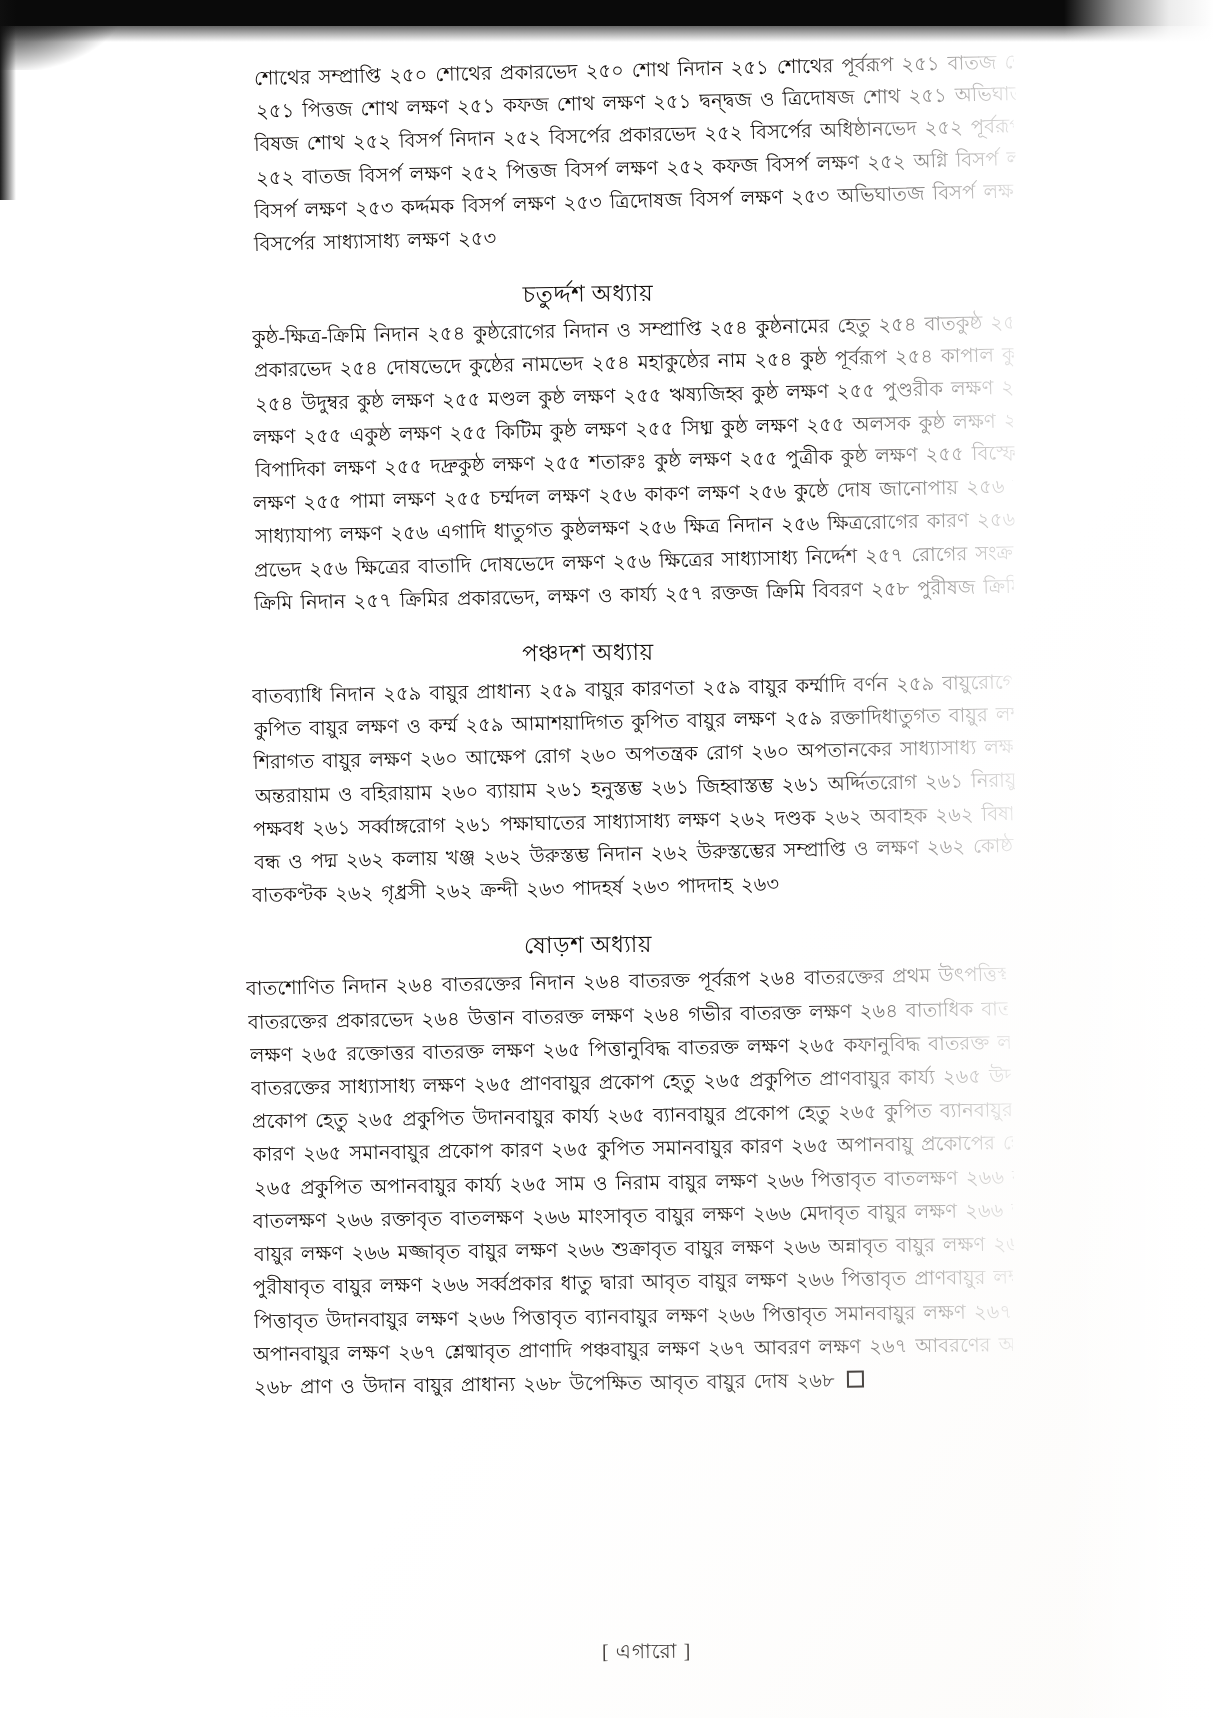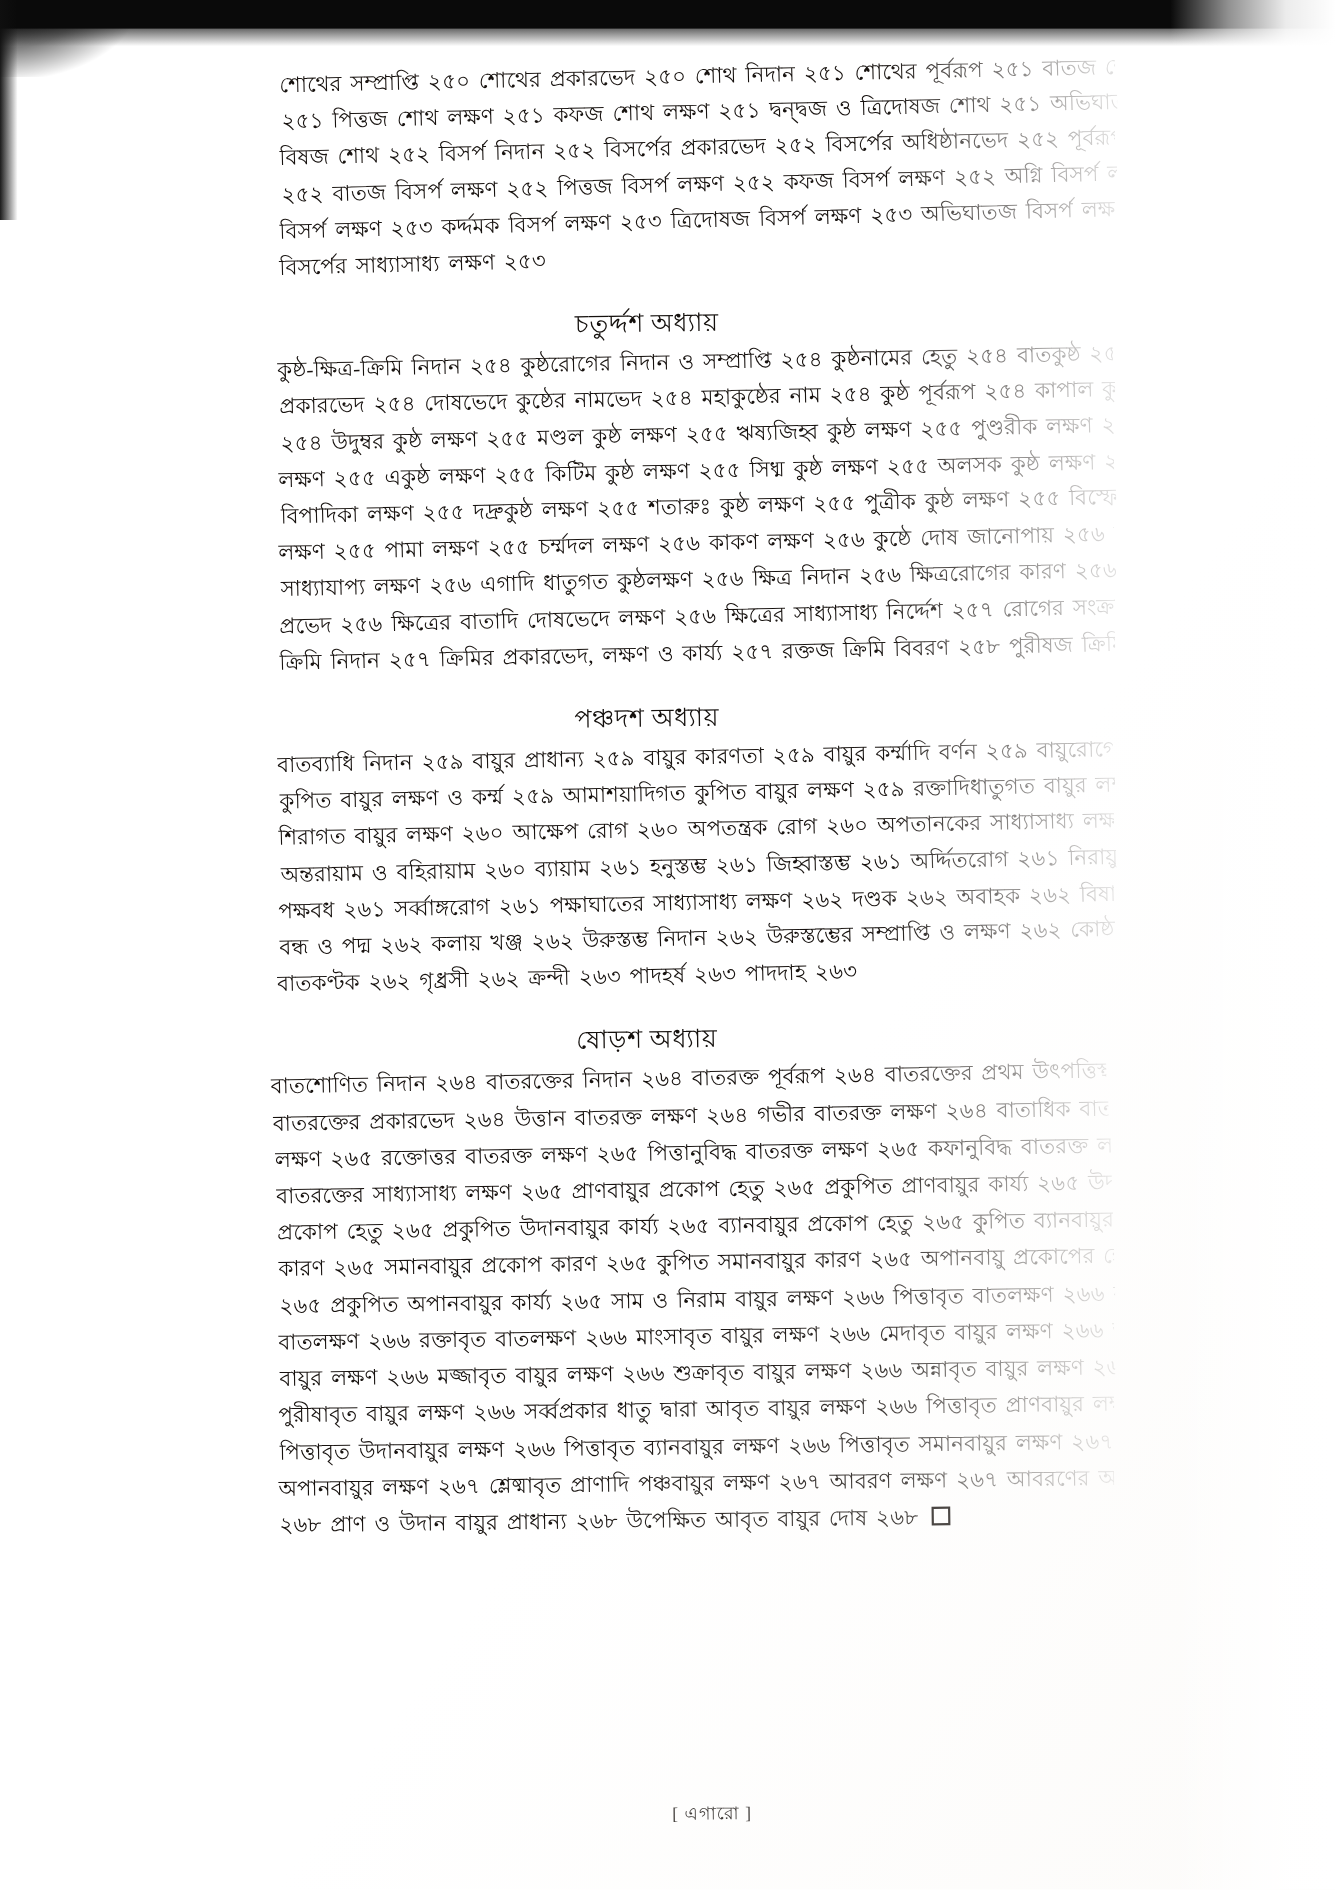--- a/index.html
+++ b/index.html
@@ -116,21 +116,21 @@
     margin-left: 12px;
     vertical-align: -1px;
   }
 
   .footer {
     position: absolute;
     left: 0;
     top: 1636px;
     width: 1214px;
     text-align: center;
-    font-size: 16px;
+    font-size: 20px;
     color: #1a1512;
     letter-spacing: 1px;
   }
   .footer .inner {
     display: inline-block;
     transform: translateX(40px) rotate(-0.5deg);
     opacity: 0.82;
   }
 </style>
 </head>

